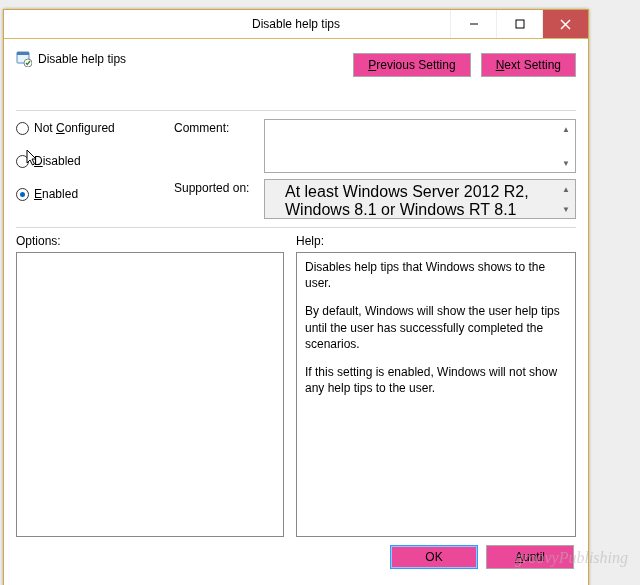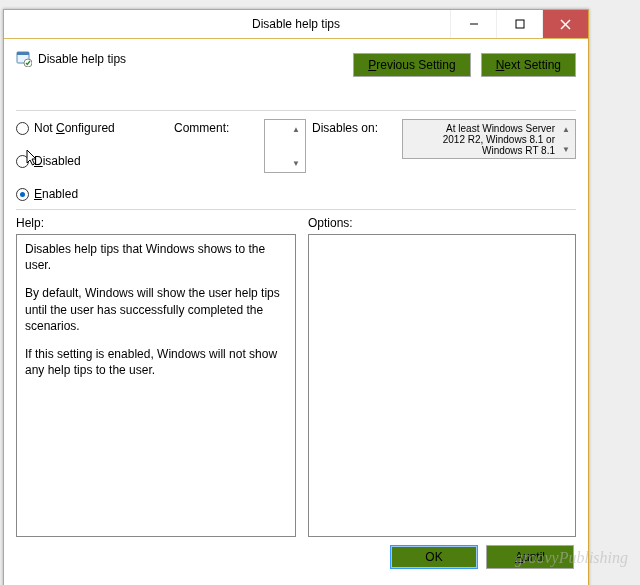--- a/index.html
+++ b/index.html
@@ -88,21 +88,21 @@
   .policy-icon svg { display:block; }
   .top-right {
     position: absolute;
     right: 0;
     top: 6px;
     display: flex;
     gap: 10px;
   }
   .btn {
     border: 1px solid #a9a9a9;
-    background: #4d7c0f;
+    background: #ec4899;
     padding: 4px 14px;
     font-family: inherit;
     font-size: 12px;
     cursor: default;
     min-width: 88px;
     text-align: center;
   }
   .btn.default {
     border-color: #3399ff;
     box-shadow: inset 0 0 0 1px #97c7f5;
@@ -142,21 +142,21 @@
     border-radius: 50%;
   }
   .cursor {
     position: absolute;
     left: 10px; top: 30px;
     pointer-events: none;
   }
   .fields {
     flex: 1;
     display: flex;
-    flex-direction: row;
+    flex-direction: column;
     gap: 6px;
   }
   .field-row {
     display: flex;
     align-items: flex-start;
     gap: 6px;
   }
   .field-label {
     width: 84px;
     padding-top: 2px;
@@ -165,22 +165,21 @@
     flex: 1;
     border: 1px solid #a9a9a9;
     background: #fff;
     position: relative;
   }
   .textbox.comment { height: 54px; }
   .textbox.supported { height: 40px; background: #f0f0f0; }
   .textbox-inner {
     padding: 3px 20px 3px 20px;
     color: #000;
-    font-size: 10px;
-    text-align: right;
+    font-size: 16px;
   }
   .scroll-up, .scroll-dn {
     position: absolute;
     right: 1px;
     width: 16px; height: 16px;
     display: flex; align-items:center; justify-content:center;
     color: #666;
     font-size: 8px;
   }
   .scroll-up { top: 1px; }
@@ -300,43 +299,43 @@
       <div class="fields">
         <div class="field-row">
           <div class="field-label">Comment:</div>
           <div class="textbox comment">
             <div class="textbox-inner"></div>
             <div class="scroll-up">▲</div>
             <div class="scroll-dn">▼</div>
           </div>
         </div>
         <div class="field-row">
-          <div class="field-label">Disables on:</div>
+          <div class="field-label">Supported on:</div>
           <div class="textbox supported">
             <div class="textbox-inner">At least Windows Server 2012 R2, Windows 8.1 or Windows RT 8.1</div>
             <div class="scroll-up">▲</div>
             <div class="scroll-dn">▼</div>
           </div>
         </div>
       </div>
     </div>
 
     <div class="lowgrid">
+      <div class="panel-col options">
+        <div class="panel-label">Options:</div>
+        <div class="panel-box"></div>
+      </div>
       <div class="panel-col help">
         <div class="panel-label">Help:</div>
         <div class="panel-box help-text">
           <p>Disables help tips that Windows shows to the user.</p>
           <p>By default, Windows will show the user help tips until the user has successfully completed the scenarios.</p>
           <p>If this setting is enabled, Windows will not show any help tips to the user.</p>
         </div>
       </div>
-      <div class="panel-col options">
-        <div class="panel-label">Options:</div>
-        <div class="panel-box"></div>
-      </div>
     </div>
 
     <div class="buttonbar">
       <button class="btn default">OK</button>
       <button class="btn"><span class="underline">A</span><span>until</span></button>
     </div>
 
   </div>
 </div>
 

